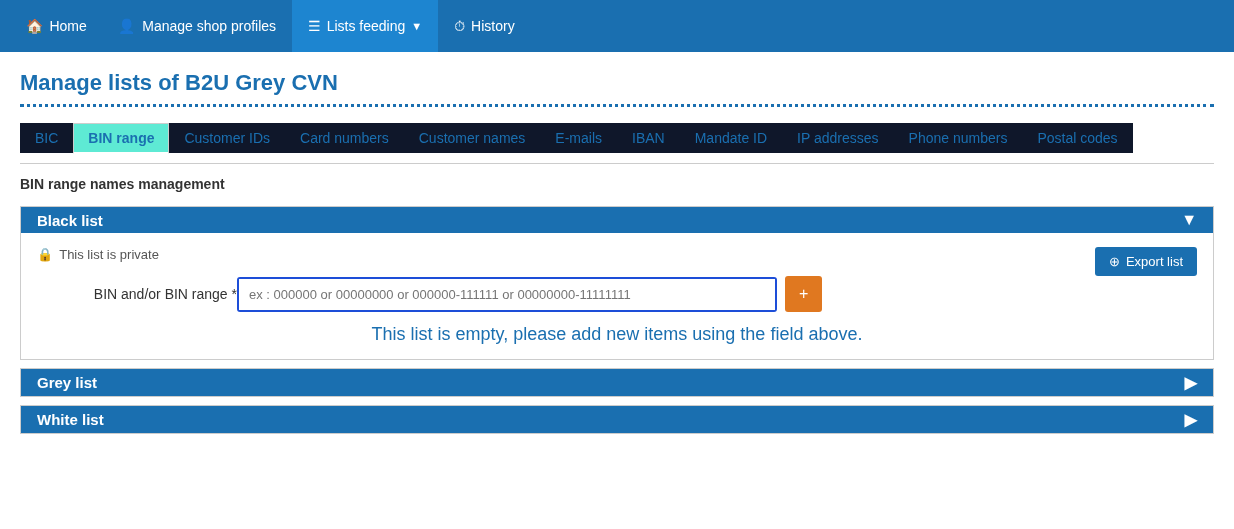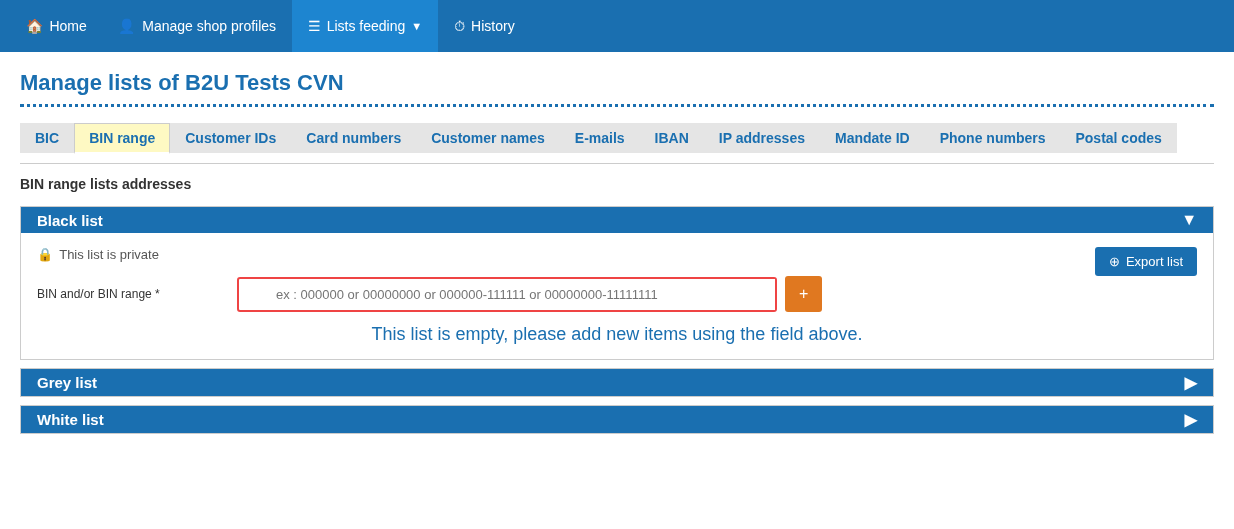--- a/index.html
+++ b/index.html
@@ -50,29 +50,28 @@
       margin-bottom: 10px;
     }
     .tab {
       color: #1a6fb0;
       padding: 6px 14px;
       cursor: pointer;
       font-size: 14px;
       border: 1px solid transparent;
       border-bottom: none;
       text-decoration: none;
-      background: #e5e5e5;
-      font-weight: bold;
+      background: #0f172a;
     }
     .tab.active {
       color: #1a6fb0;
       font-weight: bold;
       border: 1px solid #ccc;
       border-bottom: 2px solid #fff;
-      background: #fef9c3;
+      background: #5eead4;
       margin-bottom: -1px;
     }
     .tabs-border { border-bottom: 1px solid #ccc; margin-bottom: 12px; }
 
     .section-title {
       font-weight: bold;
       font-size: 14px;
       margin-bottom: 14px;
     }
 
@@ -118,29 +117,29 @@
     }
 
     
     .form-row {
       display: flex;
       align-items: center;
       margin-bottom: 12px;
     }
     .form-label {
       min-width: 200px;
-      font-size: 12px;
+      font-size: 14px;
       color: #333;
+      text-align: right;
     }
     .input-wrapper {
-      border: 2px solid #ef4444;
+      border: 2px solid #1d4ed8;
       border-radius: 3px;
       flex: 1;
       max-width: 540px;
-      padding-left: 27px;
     }
     .bin-input {
       width: 100%;
       border: none;
       outline: none;
       padding: 8px 10px;
       font-size: 13px;
       color: #999;
     }
     .btn-add {
@@ -179,39 +178,39 @@
     <span>Lists feeding</span>
     <span class="nav-dropdown-arrow">▼</span>
   </a>
   <a href="#">
     <span class="nav-icon">⏱</span>
     <span>History</span>
   </a>
 </nav>
 
 <div class="page">
-  <h1 class="page-title">Manage lists of B2U Tests CVN</h1>
+  <h1 class="page-title">Manage lists of B2U Grey CVN</h1>
   <hr class="dotted-divider">
 
   <div class="tabs">
     <a href="#" class="tab">BIC</a>
     <a href="#" class="tab active">BIN range</a>
     <a href="#" class="tab">Customer IDs</a>
     <a href="#" class="tab">Card numbers</a>
     <a href="#" class="tab">Customer names</a>
     <a href="#" class="tab">E-mails</a>
     <a href="#" class="tab">IBAN</a>
+    <a href="#" class="tab">Mandate ID</a>
     <a href="#" class="tab">IP addresses</a>
-    <a href="#" class="tab">Mandate ID</a>
     <a href="#" class="tab">Phone numbers</a>
     <a href="#" class="tab">Postal codes</a>
   </div>
   <div class="tabs-border"></div>
 
-  <div class="section-title">BIN range lists addresses</div>
+  <div class="section-title">BIN range names management</div>
 
   <div class="list-panel">
     <div class="list-panel-header">
       <span>Black list</span>
       <span class="chevron">▼</span>
     </div>
     <div class="list-panel-body">
       <div style="display:flex; justify-content:space-between; align-items:flex-start;">
         <div class="private-label">
           <span class="lock-icon">🔒</span>

